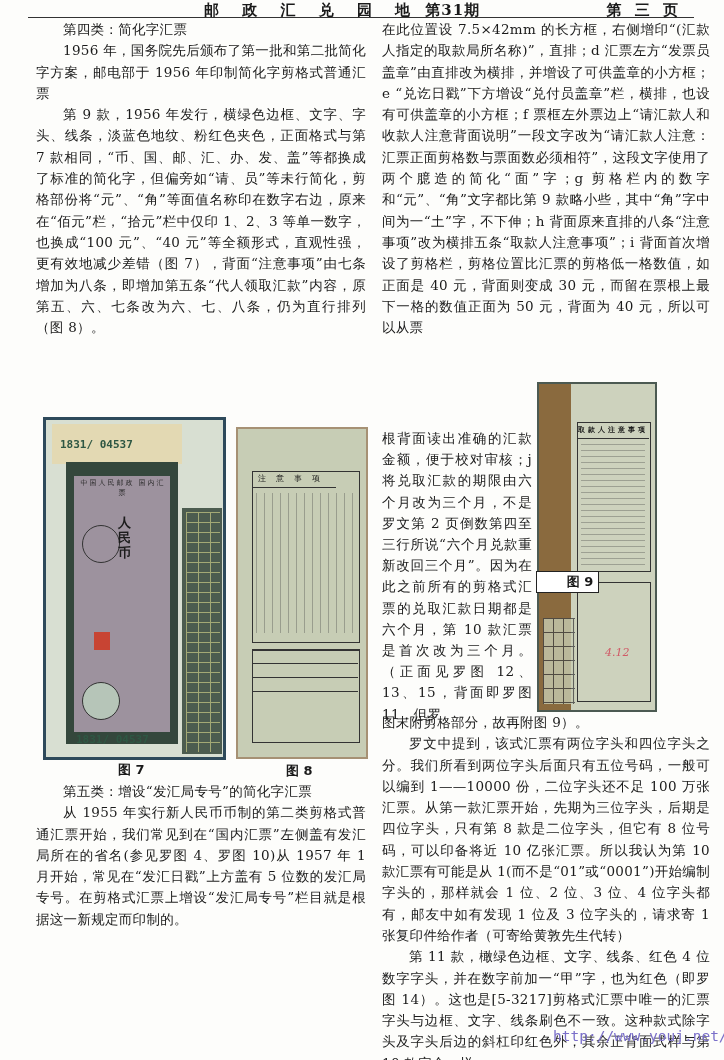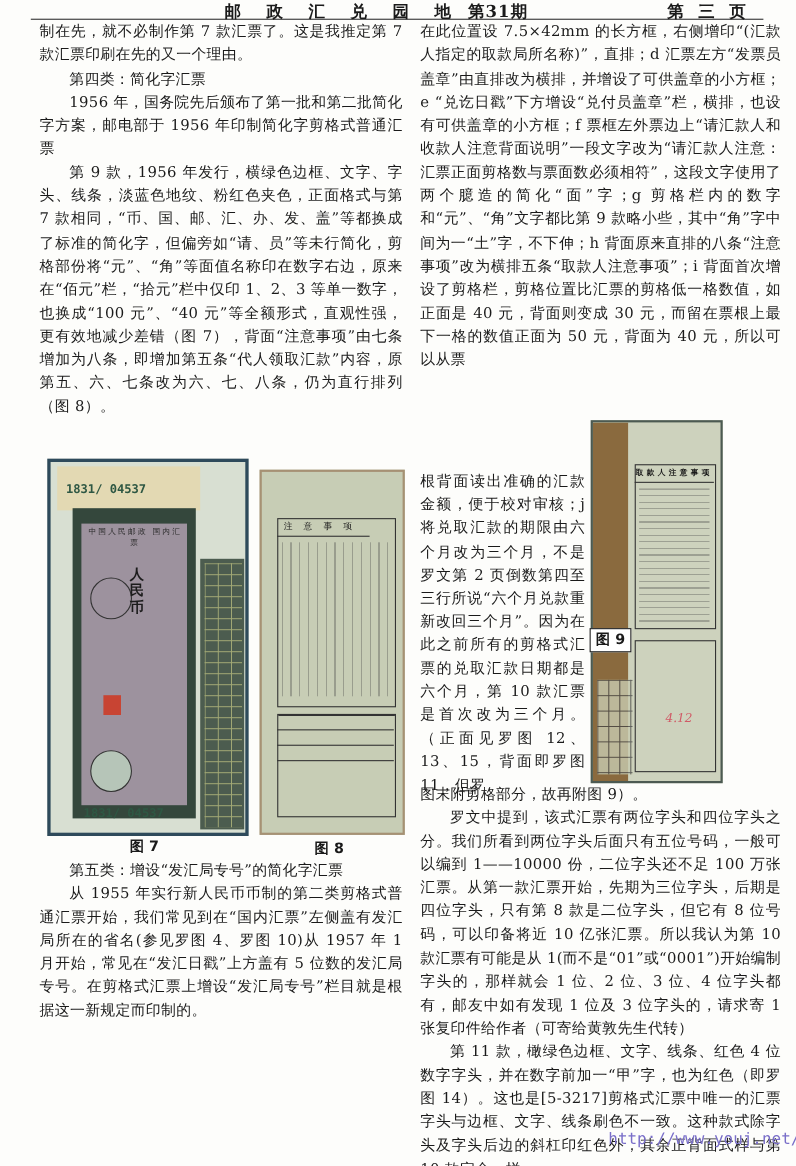--- a/index.html
+++ b/index.html
@@ -43,21 +43,21 @@
     left:537px; top:382px; width:116px; height:326px;
     background:#cdd2bd; border:2px solid #4c5a52;
   }
   .caption { position:absolute; font-size:13px; font-weight:bold; font-family:"DejaVu Sans","Liberation Sans",sans-serif; }
   .cap7 { left:118px; top:761px; }
   .cap8 { left:286px; top:762px; }
   .fig9-label {
     position:absolute; left:536px; top:571px; width:36px; height:20px;
     background:#fff; border:1px solid #222; font-size:13px; font-weight:bold;
     font-family:"DejaVu Sans","Liberation Sans",sans-serif;
-    text-align:center; line-height:20px;
+    text-align:center; line-height:20px;padding-left:25px;
   }
   .watermark {
     position:absolute; left:553px; top:1028px;
     font-family:"DejaVu Sans Mono","Liberation Mono",monospace;
     font-size:14.5px; color:#7a6fc9;
   }
   
   .f7-top { position:absolute; left:6px; top:4px; width:130px; height:40px; background:#e3d9b3; }
   .f7-serial { position:absolute; left:14px; top:18px; font-size:11px; font-weight:bold; color:#2e5743; font-family:"DejaVu Sans Mono",monospace; }
   .f7-serial-bot { position:absolute; left:30px; top:313px; font-size:11px; font-weight:bold; color:#2e5743; font-family:"DejaVu Sans Mono",monospace; }
@@ -94,21 +94,20 @@
 </style>
 </head>
 <body>
 
 <div class="header">
   <span class="journal"><span class="sp">邮 政 汇 兑 园 地</span> <span>第31期</span></span>
   <span class="page">第 三 页</span>
 </div>
 
 <div class="col left">
-  <p>制在先，就不必制作第 7 款汇票了。这是我推定第 7 款汇票印刷在先的又一个理由。</p>
   <p class="ind"><b>第四类：</b><span>简化字汇票</span></p>
   <p class="ind">1956 年，国务院先后颁布了第一批和第二批简化字方案，邮电部于 1956 年印制简化字剪格式普通汇票</p>
   <p class="ind">第 9 款，1956 年发行，横绿色边框、文字、字头、线条，淡蓝色地纹、粉红色夹色，正面格式与第 7 款相同，“币、国、邮、汇、办、发、盖”等都换成了标准的简化字，但偏旁如“请、员”等未行简化，剪格部份将“元”、“角”等面值名称印在数字右边，原来在“佰元”栏，“拾元”栏中仅印 1、2、3 等单一数字，也换成“100 元”、“40 元”等全额形式，直观性强，更有效地减少差错（图 7），背面“注意事项”由七条增加为八条，即增加第五条“代人领取汇款”内容，原第五、六、七条改为六、七、八条，仍为直行排列（图 8）。</p>
 </div>
 
 <div class="fig fig7">
   <div class="f7-top"></div>
   <div class="f7-serial">1831/ 04537</div>
   <div class="f7-frame"></div>
   <div class="f7-inner"></div>

